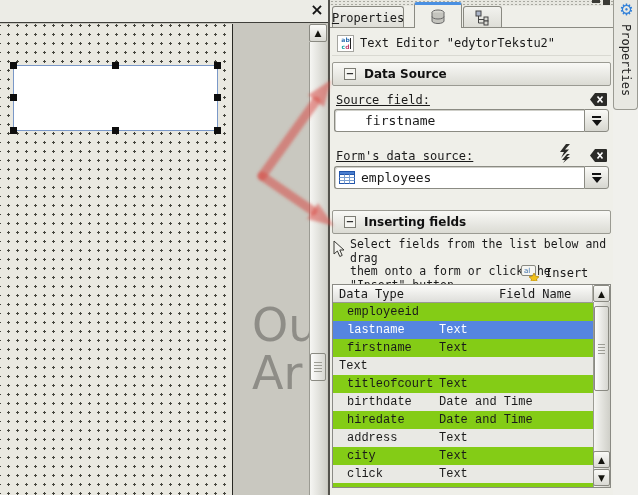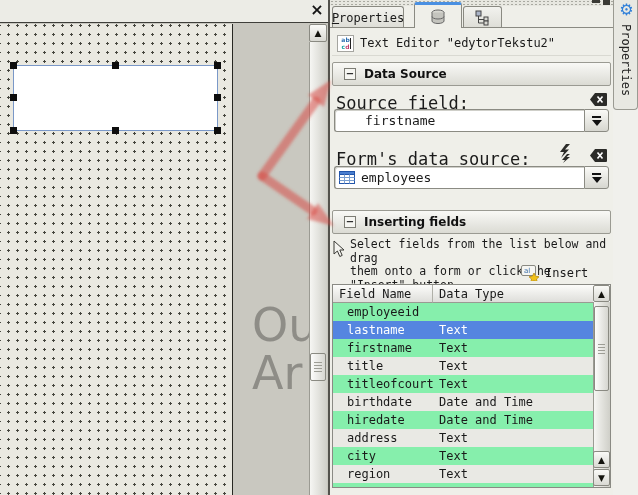--- a/index.html
+++ b/index.html
@@ -71,21 +71,21 @@
   #caption-icon .cursorbar { position:absolute; right:2px; top:2px; bottom:2px; width:1px; background:#222; }
 
   .sec-header { position:absolute; left:2px; width:279px; height:24px;
                 background:linear-gradient(#f9f9f6,#dbdbd4); border:1px solid #9a9a92; border-radius:2px;
                 display:flex; align-items:center; }
   #sec-datasource { top:62px; } #sec-inserting { top:210px; }
   .collapse-box { width:12px; height:12px; margin:0 8px 0 11px; border:1px solid #7c7c74; background:#f5f5f1;
                   font:bold 10px "DejaVu Sans", sans-serif; line-height:10px; text-align:center; color:#222; }
   .sec-title { font:bold 12px "DejaVu Sans", sans-serif; color:#111;text-align:right; }
 
-  .field-label { position:absolute; left:6px; font-size:17px;text-decoration:underline; }
+  .field-label { position:absolute; left:6px; font-size:12px;text-decoration:underline; }
   #src-label { top:93px; } #form-label { top:149px; }
   #avail-label { top:268px; left:4px; }
 
   .clear-btn { position:absolute; width:19px; height:15px; }
   #src-clear { left:259px; top:92px; } #form-clear { left:259px; top:148px; }
   #form-lightning { position:absolute; left:228px; top:144px; width:14px; height:19px; }
 
   .combo { position:absolute; left:4px; width:275px; height:23px; }
   #combo-source { top:109px; } #combo-form { top:166px;text-decoration:underline; }
   .combo-field { position:absolute; left:0; top:0; right:25px; bottom:0; background:#fff;
@@ -109,21 +109,21 @@
                 display:flex; align-items:center; cursor:default; }
   #insert-btn span { margin-left:5px; }
 
   
   #fields-table { position:absolute; left:2px; top:284px; width:279px; height:204px;
                   border:1px solid #8a8a84; background:#fff; overflow:hidden; }
   #ft-header { position:absolute; left:0; top:0; right:17px; height:18px; display:flex; }
   .ft-hcell { background:linear-gradient(#fcfcfa,#dededa); border-right:1px solid #b0b0a8;
               border-bottom:1px solid #9a9a92; display:flex; align-items:center; padding-left:6px; }
   .ft-hcell.c1 { width:100px; } .ft-hcell.c2 { flex:1; border-right:none; }
-  #ft-body { position:absolute; left:0; top:18px; right:17px; bottom:0; background:#86efac; }
+  #ft-body { position:absolute; left:0; top:18px; right:17px; bottom:0; background:#84cc16;font-family:Liberation Mono, monospace; }
   .ft-row { height:18px; display:flex; align-items:center; }
   .ft-row.alt { background:#e9e9e4; }
   .ft-row.selected { background:#5585e0; color:#fff; }
   .ft-c1 { width:100px; padding-left:14px; overflow:hidden; white-space:nowrap; }
   .ft-c2 { flex:1; padding-left:6px; white-space:nowrap; }
   #ft-scroll { position:absolute; right:0; top:0; width:17px; bottom:0; }
   #ft-sb-up { position:absolute; left:0; top:0; width:17px; height:17px; }
   #ft-sb-track { position:absolute; left:0; top:17px; width:17px; bottom:0; }
   #ft-sb-thumb { position:absolute; left:1px; top:21px; width:15px; height:85px; }
   #ft-sb-up2 { position:absolute; left:0; bottom:19px; width:17px; height:17px; }
@@ -291,37 +291,36 @@
         <rect x="0.5" y="0.5" width="14" height="10" rx="1.5" fill="#f6f6f2" stroke="#8a8a82"></rect>
         <text x="3" y="8" font-size="7" font-family="DejaVu Sans, sans-serif" fill="#3a6ea8">al</text>
         <polygon points="13,8 14.6,11.2 18,11.8 15.5,14 16.2,17 13,15.5 9.8,17 10.5,14 8,11.8 11.4,11.2" fill="#f2c218" stroke="#b88a10" stroke-width="0.8"></polygon>
       </svg>
     </span>
     <span>Insert</span>
   </div>
 
   <div id="fields-table">
     <div id="ft-header">
+      <div class="ft-hcell c2">Data Type</div>
       <div class="ft-hcell c1">Field Name</div>
-      <div class="ft-hcell c2">Data Type</div>
     </div>
     <div id="ft-body">
         <div class="ft-row">
           <div class="ft-c1">employeeid</div>
         </div>
         <div class="ft-row alt selected">
           <div class="ft-c1">lastname</div>
           <div class="ft-c2">Text</div>
         </div>
         <div class="ft-row">
           <div class="ft-c1">firstname</div>
           <div class="ft-c2">Text</div>
         </div>
         <div class="ft-row alt">
-          <div class="ft-c1">title</div>
           <div class="ft-c2">Text</div>
         </div>
         <div class="ft-row">
           <div class="ft-c1">titleofcourtesy</div>
           <div class="ft-c2">Text</div>
         </div>
         <div class="ft-row alt">
           <div class="ft-c1">birthdate</div>
           <div class="ft-c2">Date and Time</div>
         </div>
@@ -331,21 +330,21 @@
         </div>
         <div class="ft-row alt">
           <div class="ft-c1">address</div>
           <div class="ft-c2">Text</div>
         </div>
         <div class="ft-row">
           <div class="ft-c1">city</div>
           <div class="ft-c2">Text</div>
         </div>
         <div class="ft-row alt">
-          <div class="ft-c1">region</div>
+          <div class="ft-c1">click</div>
           <div class="ft-c2">Text</div>
         </div>
       </div>
     <div id="ft-scroll">
       <div id="ft-sb-up" class="sb-btn">▲</div>
       <div id="ft-sb-track" class="sb-track"></div>
       <div id="ft-sb-thumb" class="sb-thumb">
           <div class="sb-grip"></div>
         </div>
       <div id="ft-sb-up2" class="sb-btn">▲</div>

